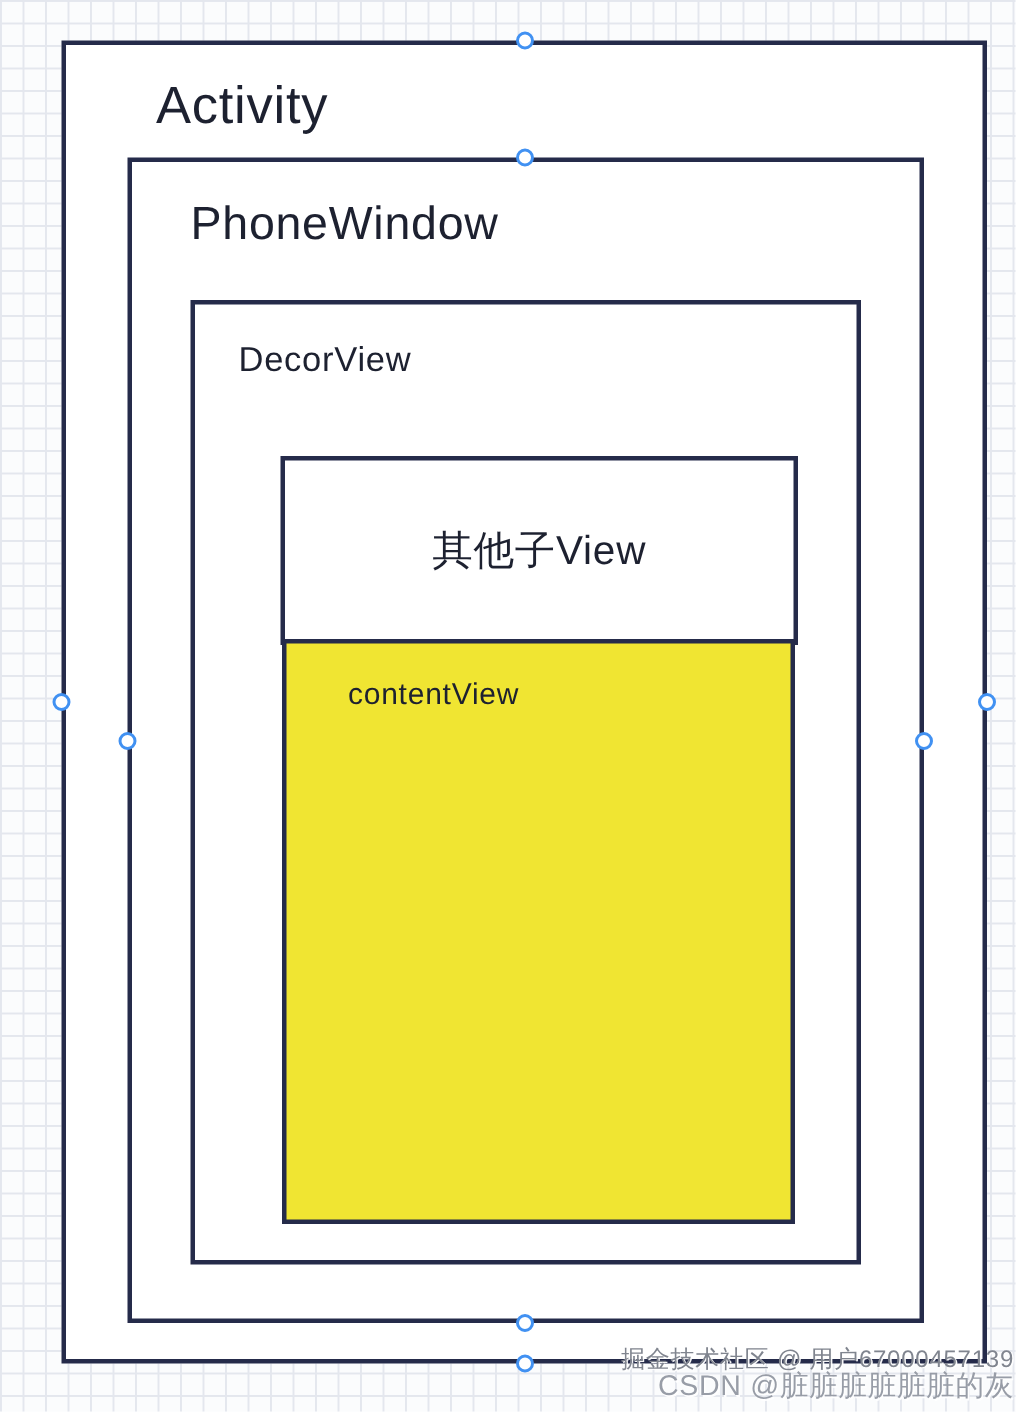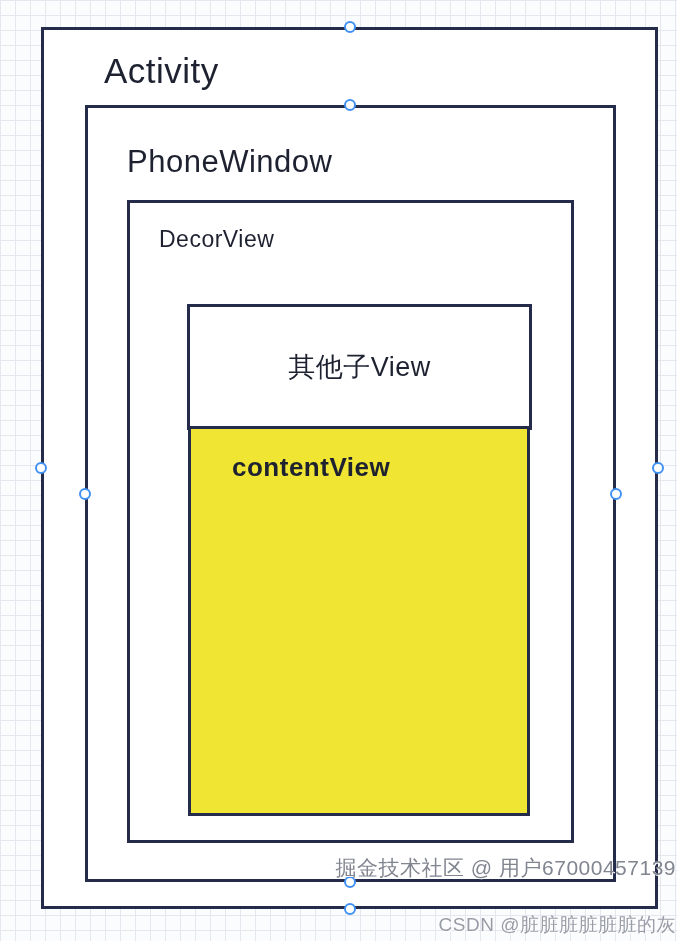--- a/index.html
+++ b/index.html
@@ -30,24 +30,24 @@
                        display: flex; align-items: center; justify-content: center; }
   .box-contentview   { left: 188px; top: 426px; width: 342px; height: 390px;
                        background: #f0e532; }
   .lbl {
     position: absolute;
     color: #1d2130;
     letter-spacing: 0.5px;
     white-space: nowrap;
   }
   .lbl-activity    { left: 104px; top: 51px;  font-size: 35px; }
-  .lbl-phonewindow { left: 127px; top: 144px; font-size: 31px; }
+  .lbl-phonewindow { left: 127px; top: 131px; font-size: 31px; }
   .lbl-decorview   { left: 159px; top: 226px; font-size: 23px; }
   .lbl-otherview   { position: static; font-size: 27px; }
-  .lbl-contentview { left: 232px; top: 452px; font-size: 26px; font-weight: bold; }
+  .lbl-contentview { left: 232px; top: 452px; font-size: 20px; }
   .handle {
     position: absolute;
     width: 12px;
     height: 12px;
     border: 2px solid #4191f2;
     border-radius: 50%;
     background: #ffffff;
     transform: translate(-50%, -50%);
   }
   .h-a-top    { left: 350px; top: 27px;  }
@@ -60,32 +60,31 @@
   .h-p-right  { left: 616px; top: 494px; }
   .watermark {
     position: absolute;
     right: 1px;
     bottom: 5px;
     text-align: right;
     line-height: 1.1;
     pointer-events: none;
   }
   .wm-line1 {
-    font-size: 21px;
+    font-size: 16px;
     color: #80858f;
     text-shadow: 1px 1px 0 rgba(255,255,255,0.95);
     letter-spacing: 0.5px;
     text-align: right;
   }
   .wm-line2 {
     font-size: 19px;
     color: #989da7;
     text-shadow: 1px 1px 0 rgba(255,255,255,0.95);
     letter-spacing: 0.5px;
-    margin-top: 36px;
   }
 </style>
 </head>
 <body>
 
 <div class="canvas">
 
   <div class="box box-activity"></div>
   <div class="box box-phonewindow"></div>
   <div class="box box-decorview"></div>

